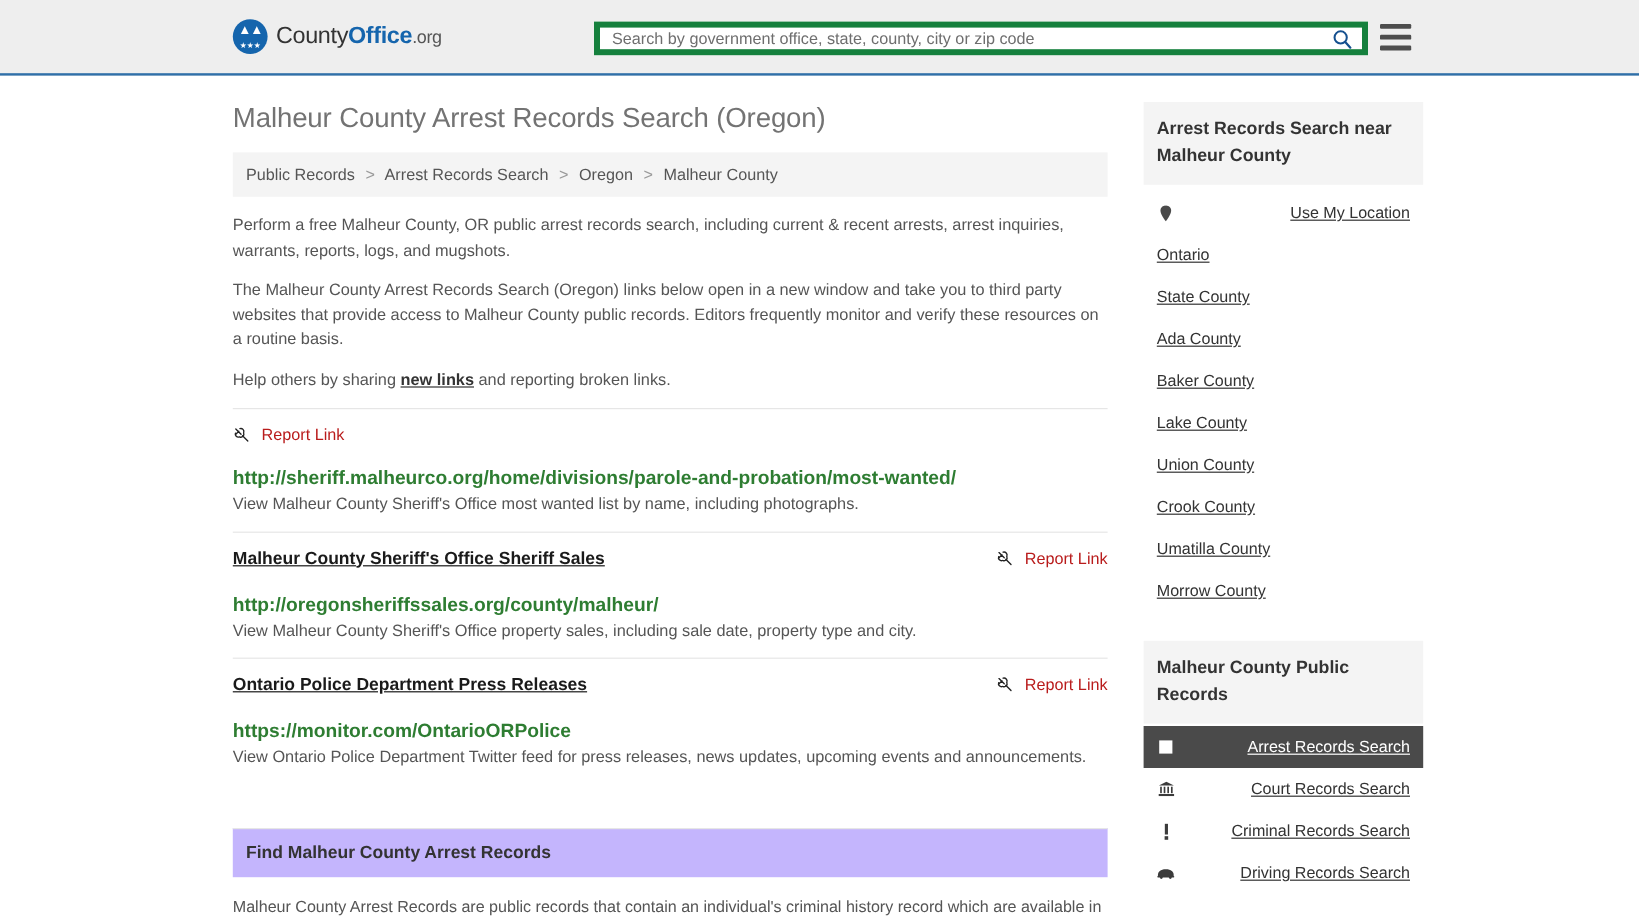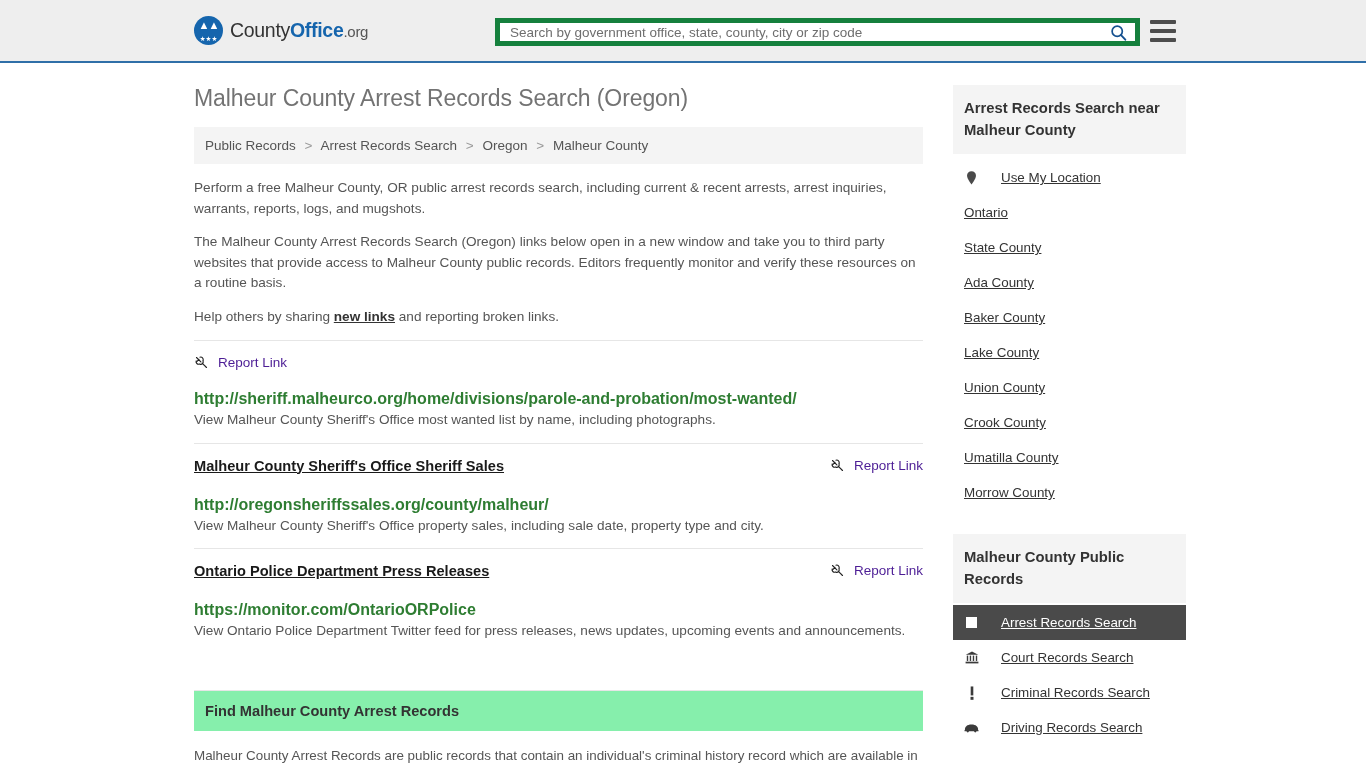--- a/index.html
+++ b/index.html
@@ -173,41 +173,41 @@
   .report-link {
     display: flex;
     align-items: center;
     gap: 9px;
     color: #333333;
     font-size: 13.5px;
     text-decoration: none;
     white-space: nowrap;
     padding-top: 1px;
   }
-  .report-link .lbl { color: #4c1d95; }
+  .report-link .lbl { color: #b91c1c; }
   .result-url {
     display: block;
     font-size: 16px;
     color: #2e7d32;
     margin-top: 21px;
     line-height: 16px;
     text-decoration: none;
     word-break: break-all;
     font-weight: bold;
   }
   .result-desc {
     font-size: 13.6px;
     line-height: 20.5px;
     color: #555555;
     margin: 3px 0 0 0;
   }
 
   
   .section-head {
-    background: #86efac;
+    background: #c4b5fd;
     padding: 12px 11px;
     font-size: 14.6px;
     font-weight: bold;
     color: #333333;
     margin-top: 36px;
     border-top: 1px solid #e6e6e6;
   }
   .section-body p {
     font-size: 13.4px;
     line-height: 20.5px;
@@ -222,25 +222,26 @@
     padding: 12px 11px 13px 11px;
     font-size: 14.8px;
     font-weight: bold;
     color: #333333;
     line-height: 22px;
   }
   .side-list { padding: 6px 0 2px 0; }
   .side-item {
     display: flex;
     align-items: center;
-    gap: 22px;
+    gap: 4px;
     padding: 10px 11px;
     font-size: 13.4px;
     color: #333333;
     text-decoration: none;
+    justify-content: space-between;
   }
   .side-item .side-label {
     text-decoration: underline;
     color: #333333;
   }
   .side-item.plain { padding-left: 11px; }
   .side-item.active {
     background: #4a4a4a;
     margin-top: 2px;
   }

